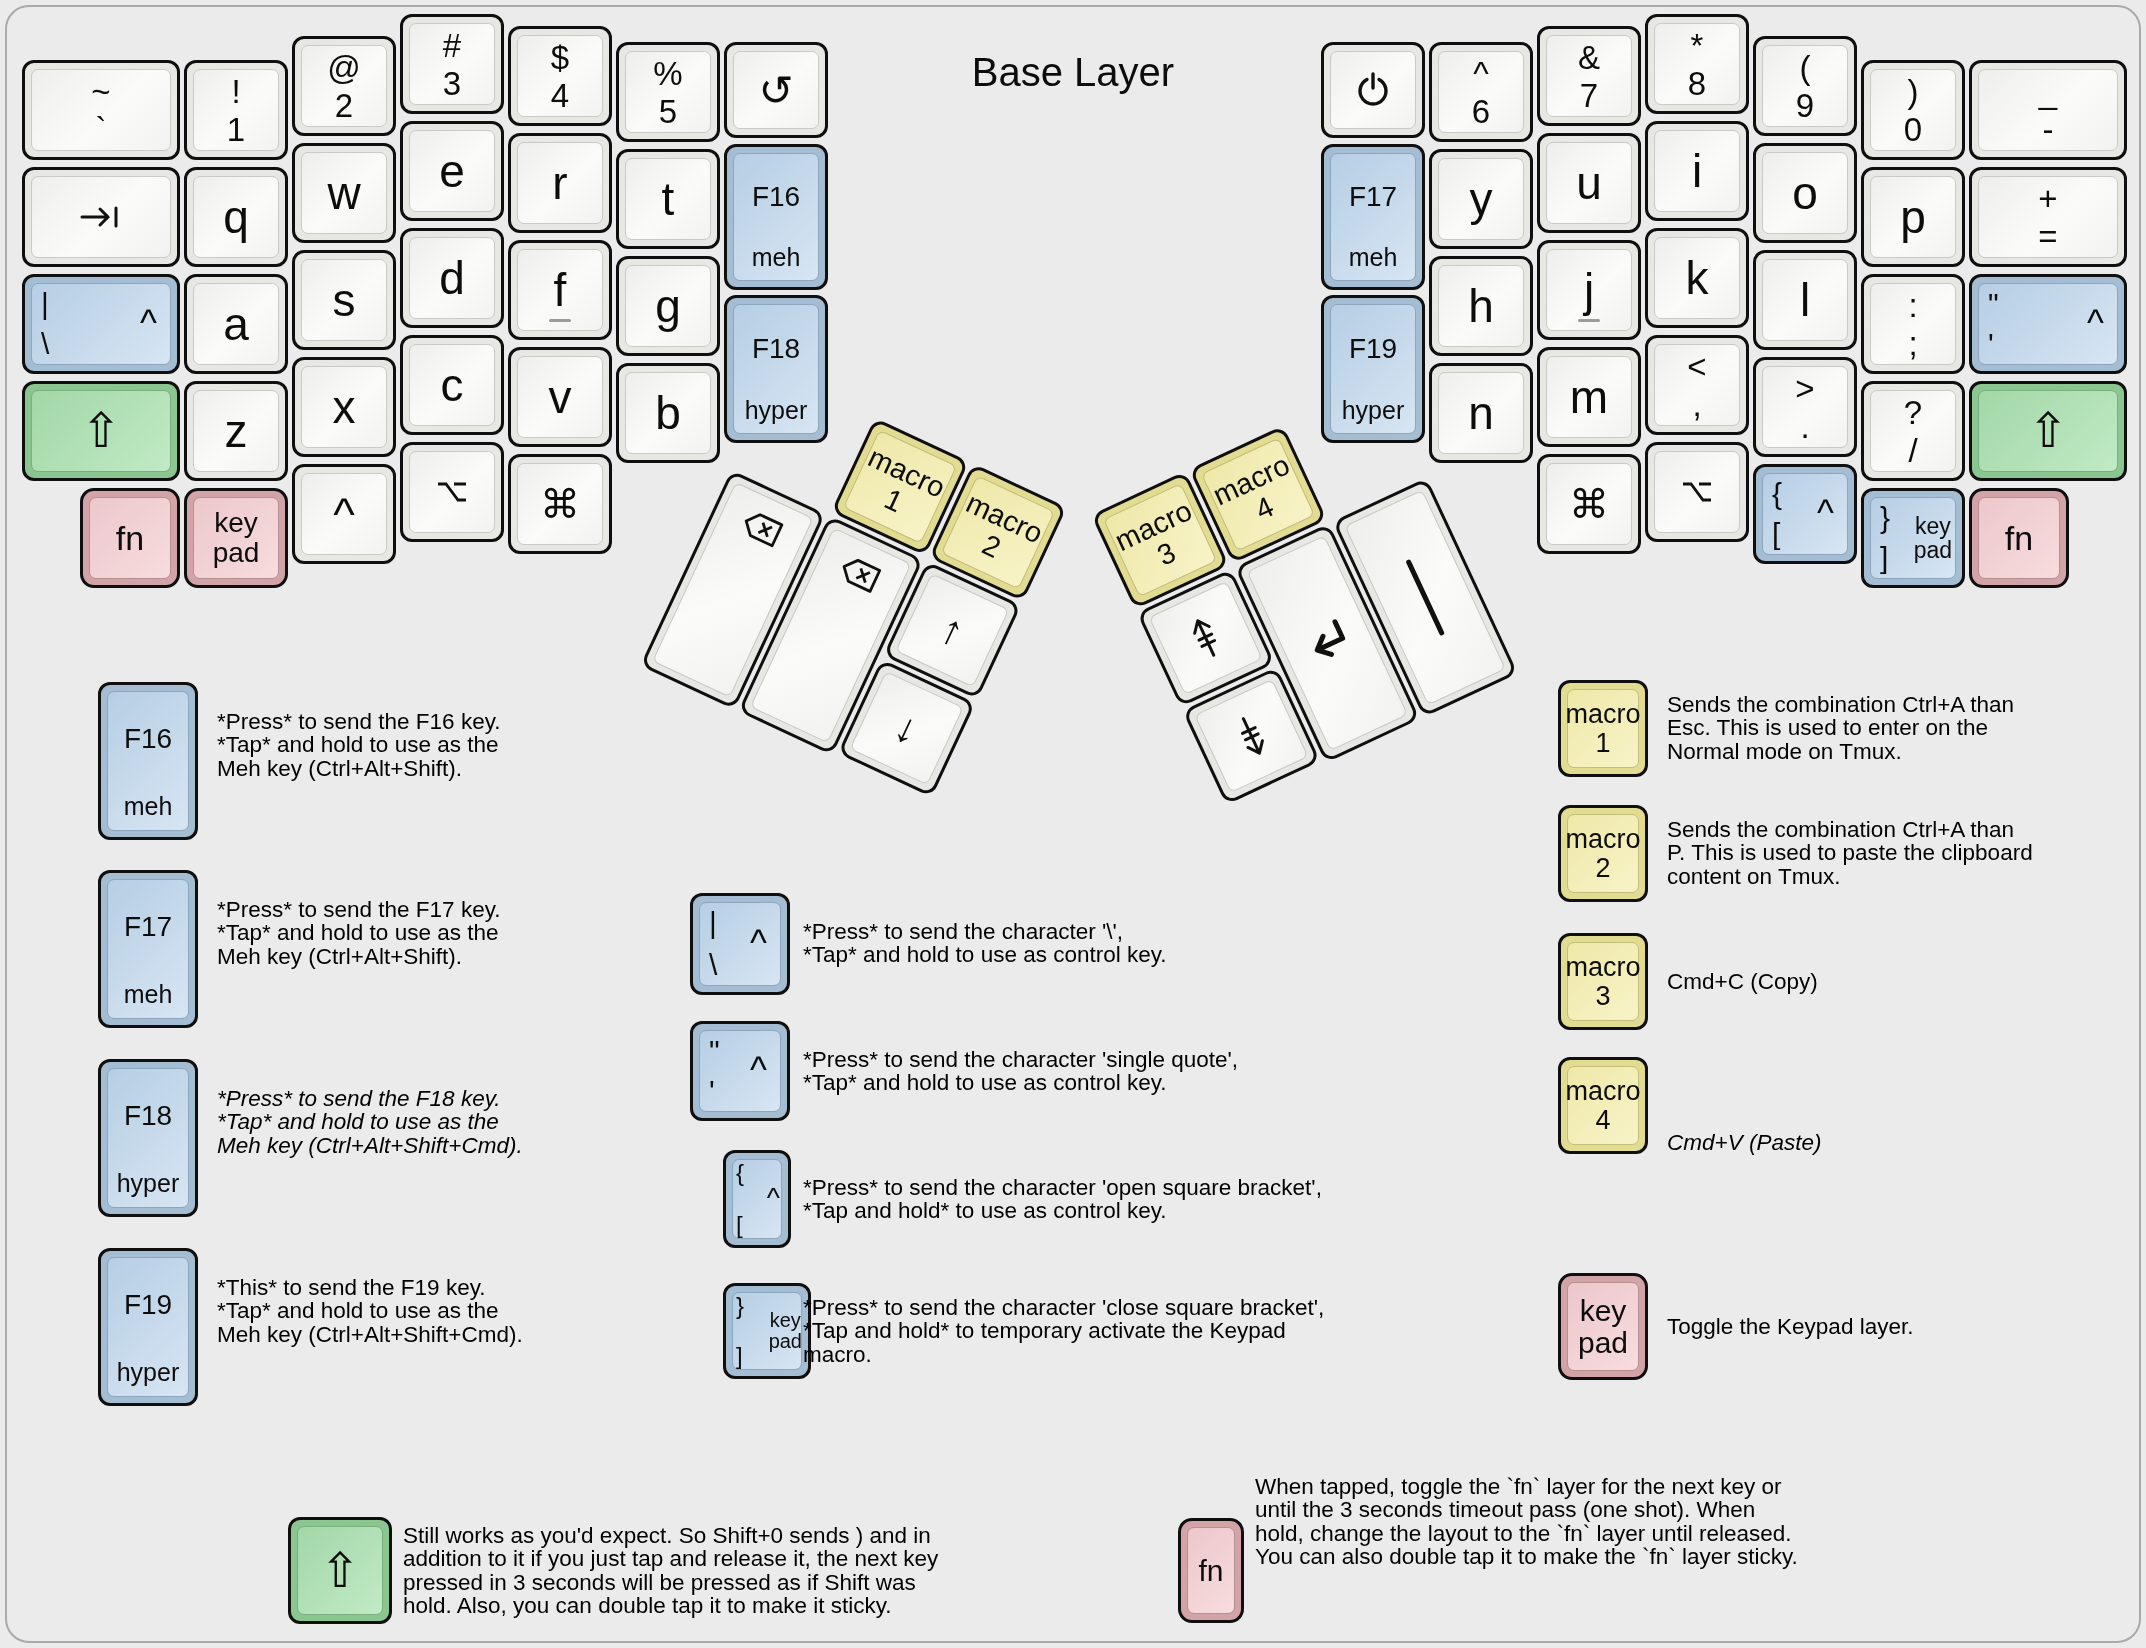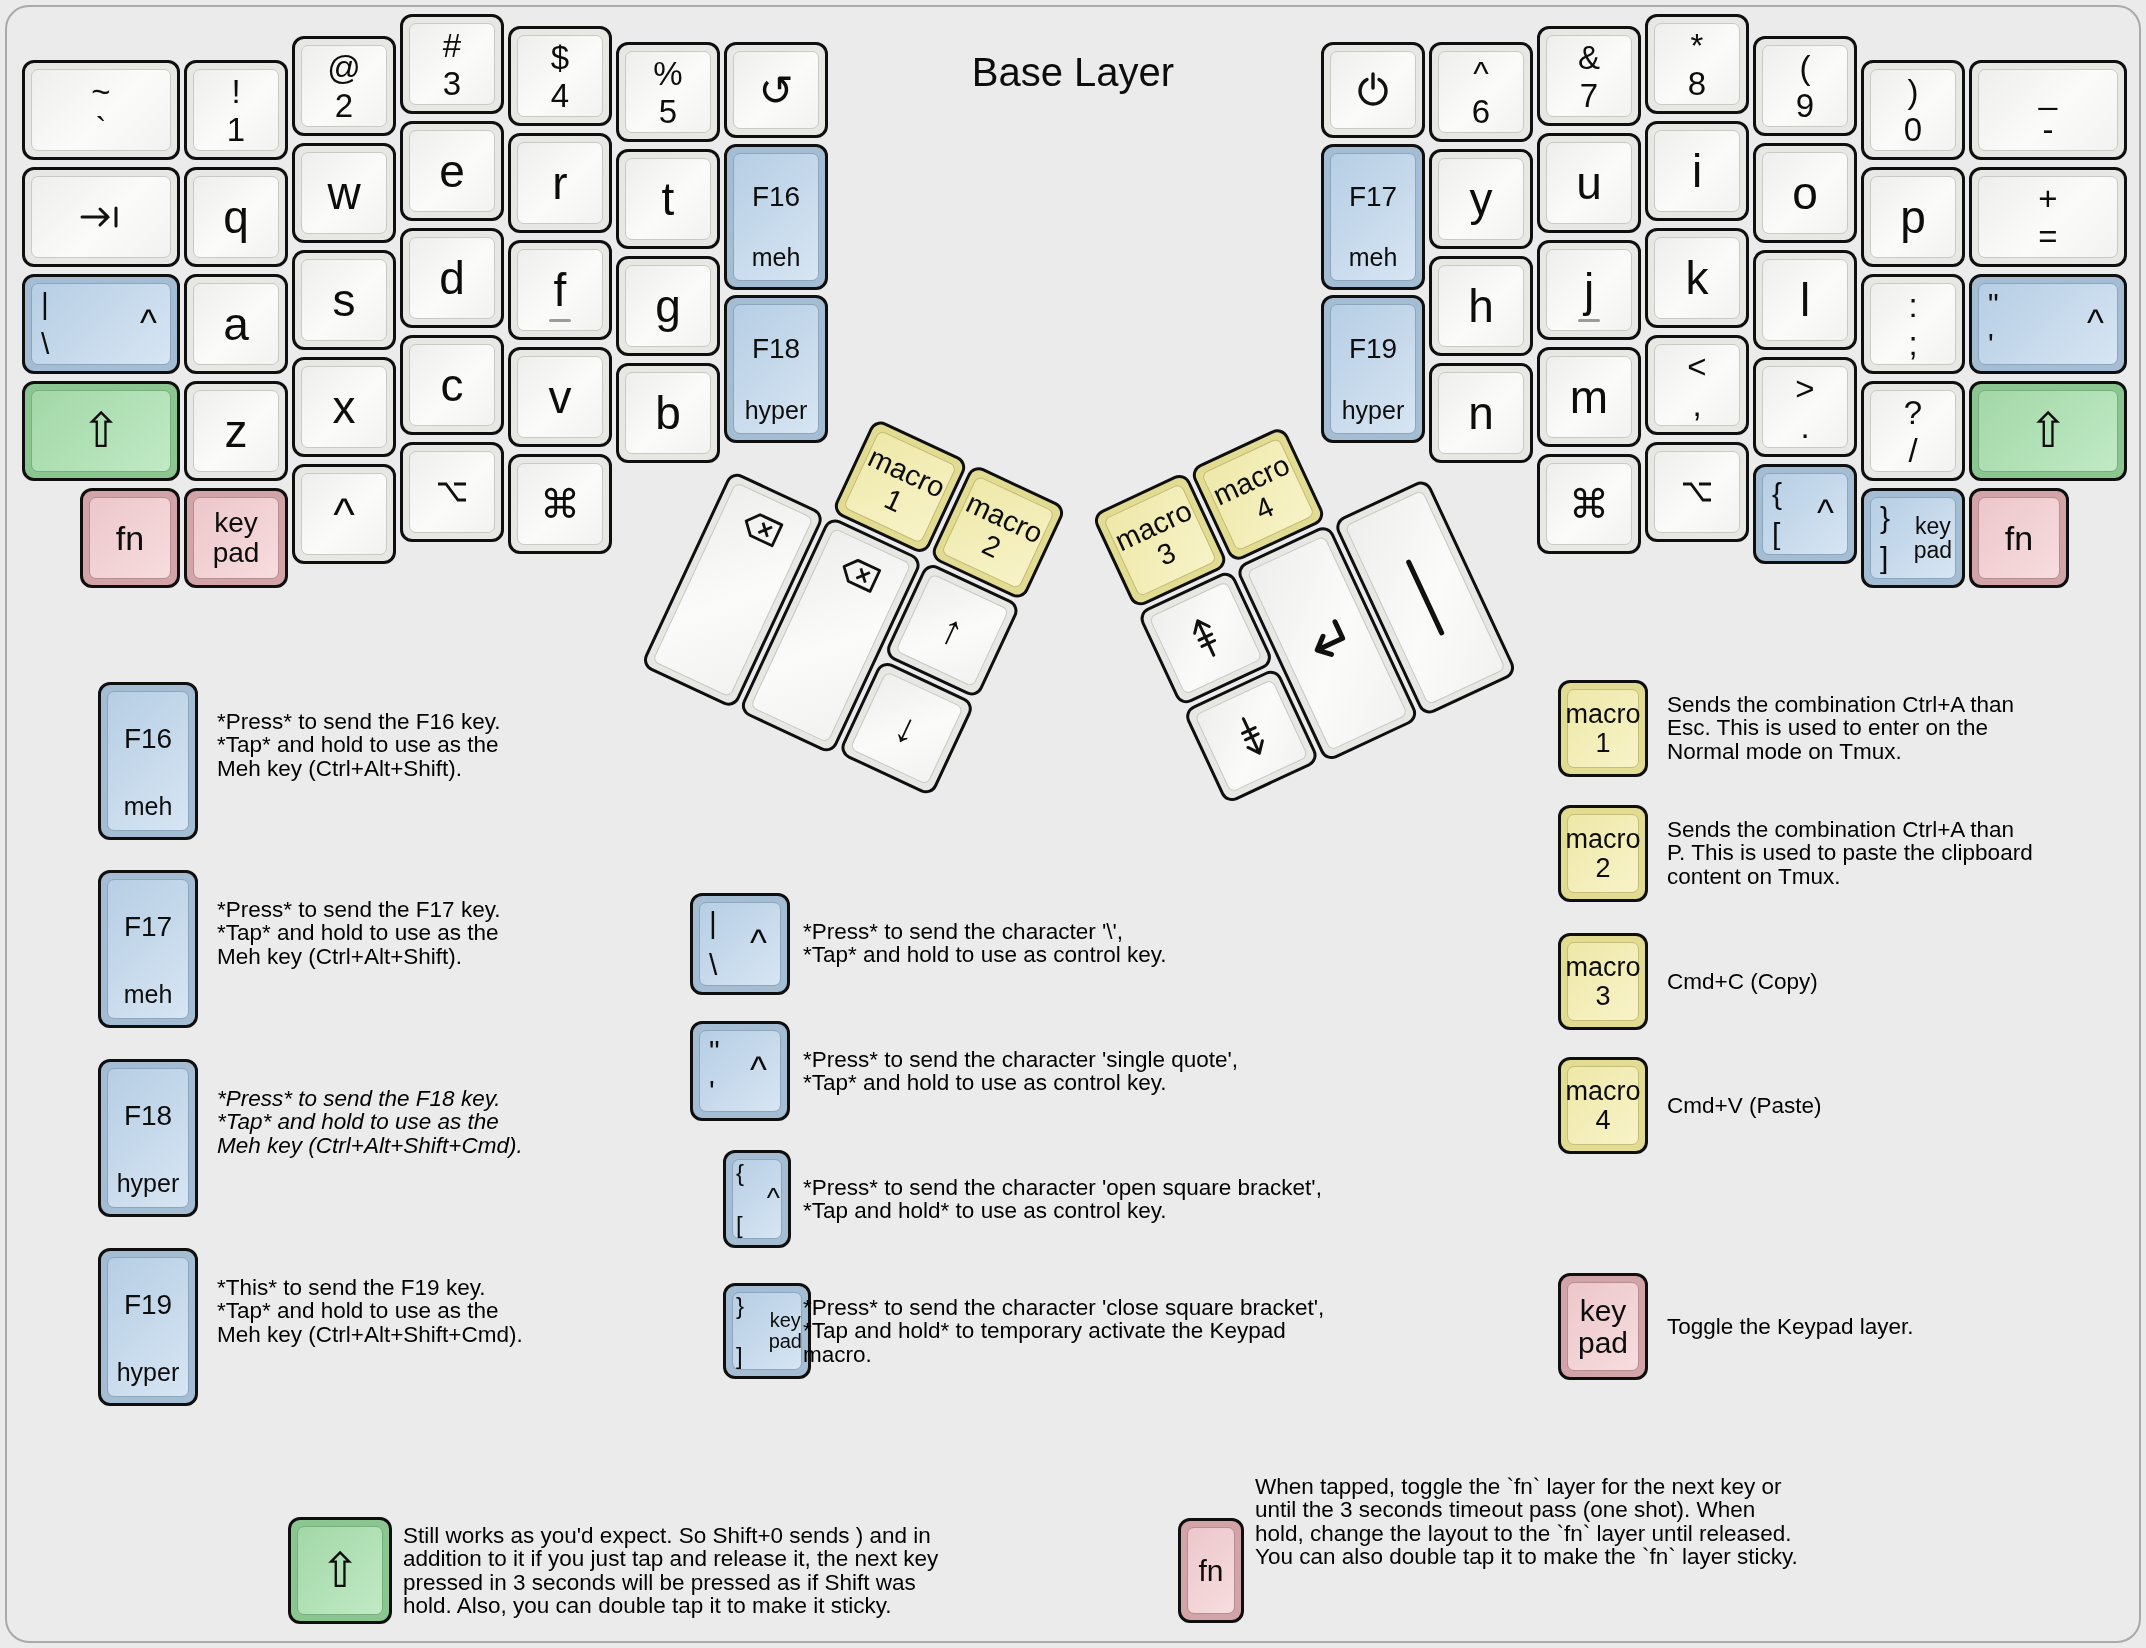--- a/index.html
+++ b/index.html
@@ -5,21 +5,21 @@
   html,body{margin:0;padding:0;background:#ebebeb;}
   .page{position:relative;width:2146px;height:1648px;background:#ebebeb;overflow:hidden;
         font-family:"Liberation Sans",sans-serif;color:#0d0d0d;}
   .frame{position:absolute;inset:5px;border:2px solid #a9a9a9;border-radius:24px;pointer-events:none;}
   .title{position:absolute;top:50px;left:953px;width:240px;text-align:center;font-size:40px;color:#0d0d0d;}
   .key{position:absolute;border:3px solid #0f0f0f;border-radius:12px;box-sizing:border-box;}
   .cap{position:absolute;inset:6px;border-radius:7px;border:1.5px solid #c4c4c0;}
   .white{background:#e7e7e4;}   .white>.cap{background:linear-gradient(135deg,#eeeeec 0%,#fbfbfa 55%,#f2f2f0 100%);border-color:#c9c9c5;}
   .blue{background:#a5bdd3;}    .blue>.cap{background:linear-gradient(135deg,#b6cee4 0%,#d7e5f3 100%);border-color:#8ba6bd;}
   .green{background:#8bc691;}   .green>.cap{background:linear-gradient(135deg,#a2d7a7 0%,#c1eac5 100%);border-color:#79af7e;}
-  .pink{background:#d2a3a7;}    .pink>.cap{background:linear-gradient(135deg,#ecc7cb 0%,#f7dcde 100%);border-color:#b78e92;}
+  .pink{background:#d2a3a7;border-radius:14px;}    .pink>.cap{background:linear-gradient(135deg,#ecc7cb 0%,#f7dcde 100%);border-color:#b78e92;}
   .yellow{background:#e2dc92;}  .yellow>.cap{background:linear-gradient(135deg,#eee8a9 0%,#f8f3c8 100%);border-color:#c5bd7a;}
   .kc{position:absolute;inset:0;}
   .center-lab{position:absolute;inset:0;display:flex;align-items:center;justify-content:center;}
   .shift2{position:absolute;inset:0;display:flex;flex-direction:column;align-items:center;justify-content:center;gap:5px;line-height:1.0;}
   .lines{position:absolute;inset:0;display:flex;flex-direction:column;align-items:center;justify-content:center;text-align:center;}
   .tl{position:absolute;line-height:1;}
   .bl{position:absolute;line-height:1;}
   .caret{position:absolute;top:50%;transform:translateY(-54%);line-height:1;}
   .rlines{position:absolute;top:50%;transform:translateY(-50%);text-align:center;line-height:1.05;}
   .spread{position:absolute;inset:0;}
@@ -750,21 +750,21 @@
       <div class="ltext" style="left: 1667px; top: 970px;"><div>Cmd+C (Copy)</div></div>
       <div class="key yellow" style="left: 1558px; top: 1057px; width: 90px; height: 97px;">
         <div class="cap"></div>
         <div class="kc">
           <div class="lines" style="font-size: 27px; line-height: 29px;">
             <div>macro</div>
             <div>4</div>
           </div>
         </div>
       </div>
-      <div class="ltext" style="left: 1667px; top: 1094px;"><div>Cmd+V (Paste)</div></div>
+      <div class="ltext" style="left: 1667px; top: 1131px; font-style: italic;"><div>Cmd+V (Paste)</div></div>
       <div class="key pink" style="left: 1558px; top: 1273px; width: 90px; height: 107px;">
         <div class="cap"></div>
         <div class="kc">
           <div class="lines" style="font-size: 30px; line-height: 32px;">
             <div>key</div>
             <div>pad</div>
           </div>
         </div>
       </div>
       <div class="ltext" style="left: 1667px; top: 1315px;"><div>Toggle the Keypad layer.</div></div>

